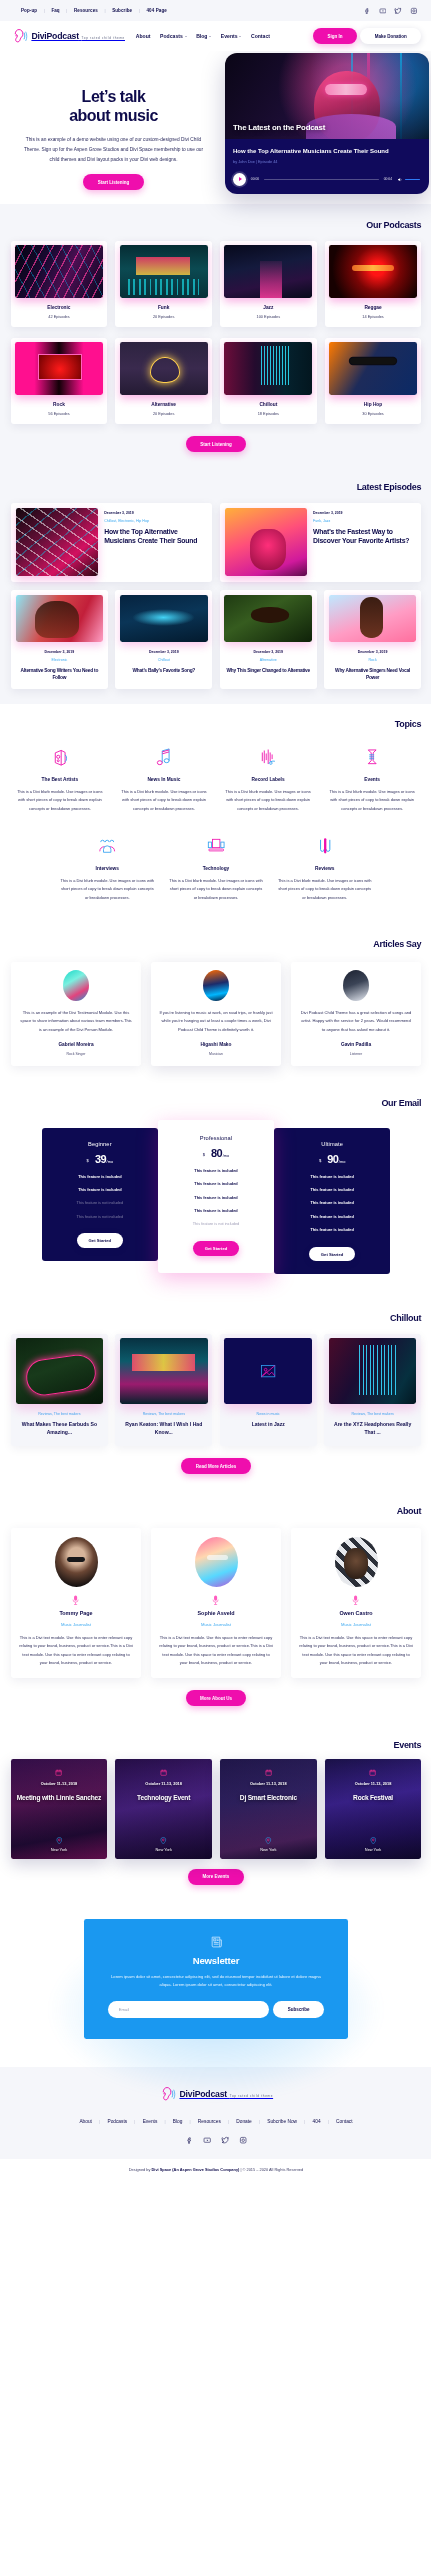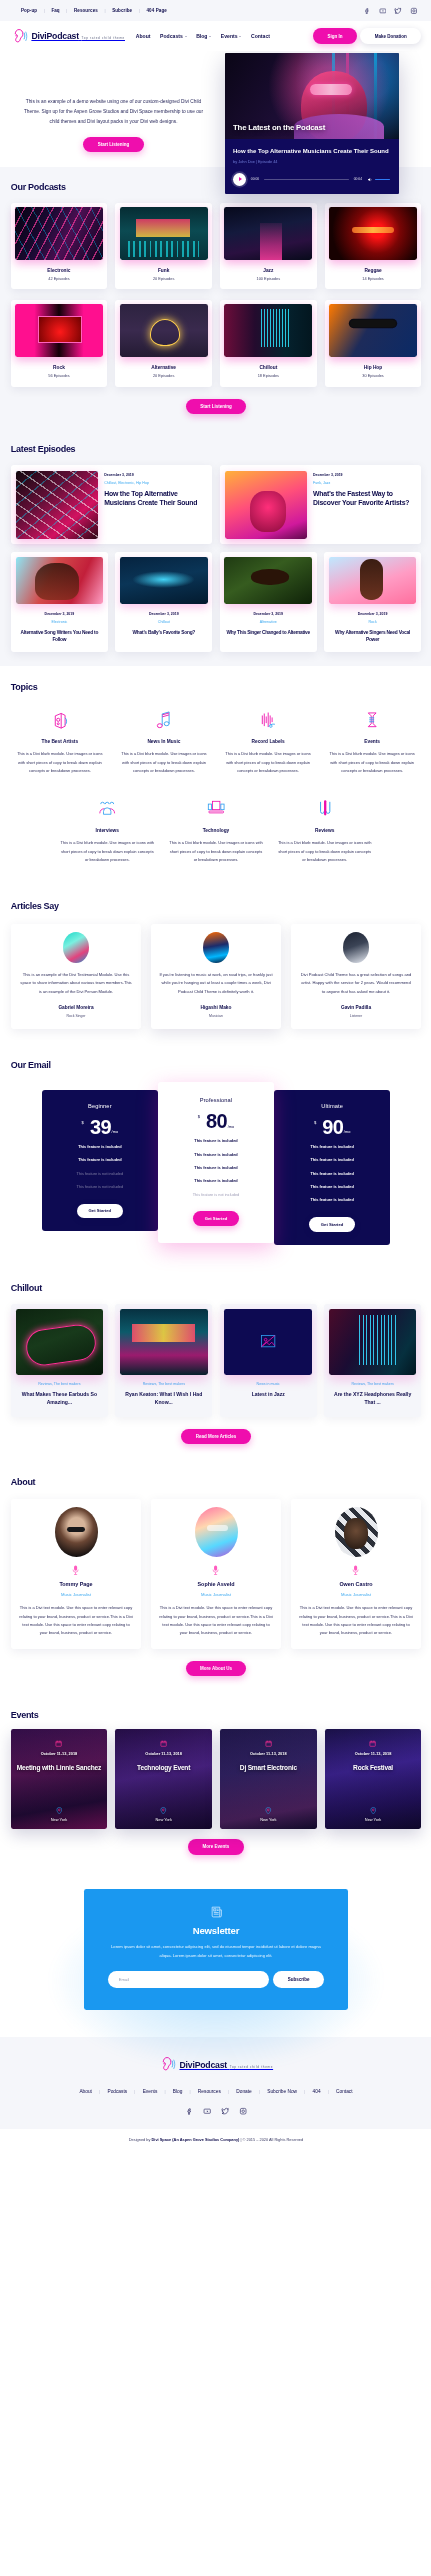--- a/index.html
+++ b/index.html
@@ -52,21 +52,21 @@
   .btn-white { background: #fff; color: #0e0b4b; box-shadow: 0 1.8px 7.2px rgba(14,11,75,.14); }
 
   
   .hero { position: relative; background: #fff; padding: 8.4px 0 14.4px; display: flex; }
   .hero-left { width: 227px; padding: 29px 20.4px 0 20.4px; text-align: center; }
   .hero-h1 { font-size: 16px; line-height: 1.18; font-weight: bold; letter-spacing: -0.5px; color: #0e0b4b; }
   .hero-p { font-size: 4.8px; line-height: 2.1; color: #2a2a5c; margin-top: 8.4px; }
   .hero-cta { margin-top: 9.6px; }
   .hero-right { width: 205px; position: relative; }
   .player-card {
-    position: absolute; left: -2.4px; top: -6px; width: 174px; border-radius: 1px; overflow: hidden;
+    position: absolute; left: -2.4px; top: -6px; width: 204px; border-radius: 12px; overflow: hidden;
     box-shadow: 0 8.4px 24px rgba(14,11,75,.22);
   }
   .player-img { height: 86px; position: relative; overflow: hidden;
     background:
       radial-gradient(circle at 60% 38%, rgba(255,72,160,.55) 0 16%, transparent 52%),
       radial-gradient(circle at 84% 30%, rgba(0,170,255,.45) 0 12%, transparent 48%),
       linear-gradient(125deg,#0a0616 0%,#1b0d33 40%,#2a0f3f 70%,#07040f 100%);
   }
   .pi-face { position: absolute; left: 44%; top: 20%; width: 66px; height: 71px; border-radius: 48% 48% 44% 44%;
     background: linear-gradient(160deg,#ff4d8d 0%,#b5295f 45%,#3a1030 100%); filter: blur(0.2px); opacity:.92; }
@@ -84,21 +84,21 @@
   .pb-controls { display: flex; align-items: center; gap: 4.8px; margin-top: 8.4px; }
   .play-circle { width: 13px; height: 13px; border-radius: 50%; background: #fff; display: flex; align-items: center; justify-content: center; box-shadow: 0 0 0 1.8px rgba(255,255,255,.18); }
   .play-tri { width: 0; height: 0; border-left: 3px solid #ef0ead; border-top: 2px solid transparent; border-bottom: 2px solid transparent; margin-left: 1.2px; }
   .pb-time { color: #fff; font-size: 3.3px; opacity: .85; }
   .pb-track { flex: 1; height: 1.5px; background: rgba(255,255,255,.28); border-radius: 1.2px; }
   .pb-vol { display: flex; align-items: center; gap: 2.4px; }
   .pb-volbar { width: 15.6px; height: 1.5px; background: #2f7bf6; border-radius: 1.2px; }
 
   
   .section { padding: 15.6px 10.8px 14.4px; }
-  .sec-title { text-align: left; font-size: 9px; font-weight: bold; letter-spacing: -0.3px; color: #0e0b4b; }
+  .sec-title { text-align: right; font-size: 9px; font-weight: bold; letter-spacing: -0.3px; color: #0e0b4b; }
   .bg-light { background: #f5f6fa; }
   .bg-white { background: #ffffff; }
   .center { text-align: center; }
   .mt16 { margin-top: 9.6px; }
   .mt20 { margin-top: 12px; }
 
   
   .pod-grid { display: grid; grid-template-columns: repeat(4, 1fr); gap: 8.4px; margin-top: 10.8px; }
   .pod-card { background: #fff; border-radius: 3px; padding: 4.2px 4.2px 8.4px; box-shadow: 0 2.4px 9.6px rgba(14,11,75,.07); text-align: center; }
   .pod-thumb { width: 100%; height: 53px; border-radius: 2.4px; overflow: hidden; position: relative; box-shadow: 0 3.6px 8.4px rgba(239,14,173,.3); }
@@ -183,21 +183,21 @@
   .tst-n { font-size: 4.8px; font-weight: bold; color: #0e0b4b; margin-top: 8.4px; }
   .tst-r { font-size: 3.5px; color: #4a4a72; margin-top: 4.2px; }
 
   
   .plans { display: grid; grid-template-columns: repeat(3,1fr); gap: 0; margin-top: 12px; align-items: start; padding: 0 31px; }
   .plan { background: #0d0a52; border-radius: 3px; padding: 13px 9.6px 13px; text-align: center; color: #fff; margin-top: 8.4px; }
   .plan.featured { background: #fff; color: #0e0b4b; margin-top: 0; padding: 15.6px 9.6px 17px; border-radius: 3px; box-shadow: 0 6px 21.6px rgba(239,14,173,.28); position: relative; z-index: 2; }
   .plan-name { font-size: 5.7px; font-weight: normal; letter-spacing: 0.1px; }
   .plan-price { margin-top: 8.4px; display: flex; align-items: flex-start; justify-content: center; }
   .pp-cur { font-size: 4.2px; margin-top: 2.4px; }
-  .pp-num { font-size: 20px; font-weight: bold; line-height: .9; letter-spacing: -0.6px; margin-left: 6px; }
+  .pp-num { font-size: 11px; font-weight: bold; line-height: .9; letter-spacing: -0.6px; margin-left: 6px; }
   .pp-per { font-size: 3.9px; align-self: flex-end; margin-left: 0.6px; margin-bottom: 1.2px; }
   .plan-feat { font-size: 3.9px; font-weight: bold; margin-top: 8.4px; }
   .plan-feat.off { opacity: .42; font-weight: normal; }
   .plan-btn { margin-top: 14.4px; }
   .btn-sm { border-radius: 24px; font-size: 4.2px; font-weight: bold; border: none; padding: 4.8px 12px; cursor: pointer; }
 
   
   .art-grid { display: grid; grid-template-columns: repeat(4,1fr); gap: 7.2px; margin-top: 10.8px; }
   .art { background: #f5f6fa; border-radius: 3px; padding: 4.8px 4.8px 9.6px; text-align: center; box-shadow: 0 2.4px 9.6px rgba(14,11,75,.06); }
   .art-img { width: 100%; height: 66px; border-radius: 2.4px; overflow: hidden; position: relative; box-shadow: 0 4.8px 10.8px rgba(239,14,173,.2); }
@@ -347,20 +347,24 @@
       </nav>
     </div>
     <div class="header-actions">
       <button class="btn-pill btn-pink">Sign In</button>
       <button class="btn-pill btn-white">Make Donation</button>
     </div>
   </div>
 
   <section class="hero">
     <div class="hero-left">
+      <h1 class="hero-h1">
+        <span>Let’s talk</span><br>
+        <span>about music</span>
+      </h1>
       <p class="hero-p">This is an example of a demo website using one of our custom-designed Divi Child Theme. Sign up for the Aspen Grove Studios and Divi Space membership to use our child themes and Divi layout packs in your Divi web designs.</p>
       <div class="hero-cta">
         <button class="btn-pill btn-pink">Start Listening</button>
       </div>
     </div>
     <div class="hero-right">
       <div class="player-card">
         <div class="player-img">
           <div class="pi-strip" style="left:62%;background:linear-gradient(180deg,#00c8ff,#0066aa);"></div>
           <div class="pi-strip" style="left:70%;background:linear-gradient(180deg,#ff3ba0,#66134a);"></div>

